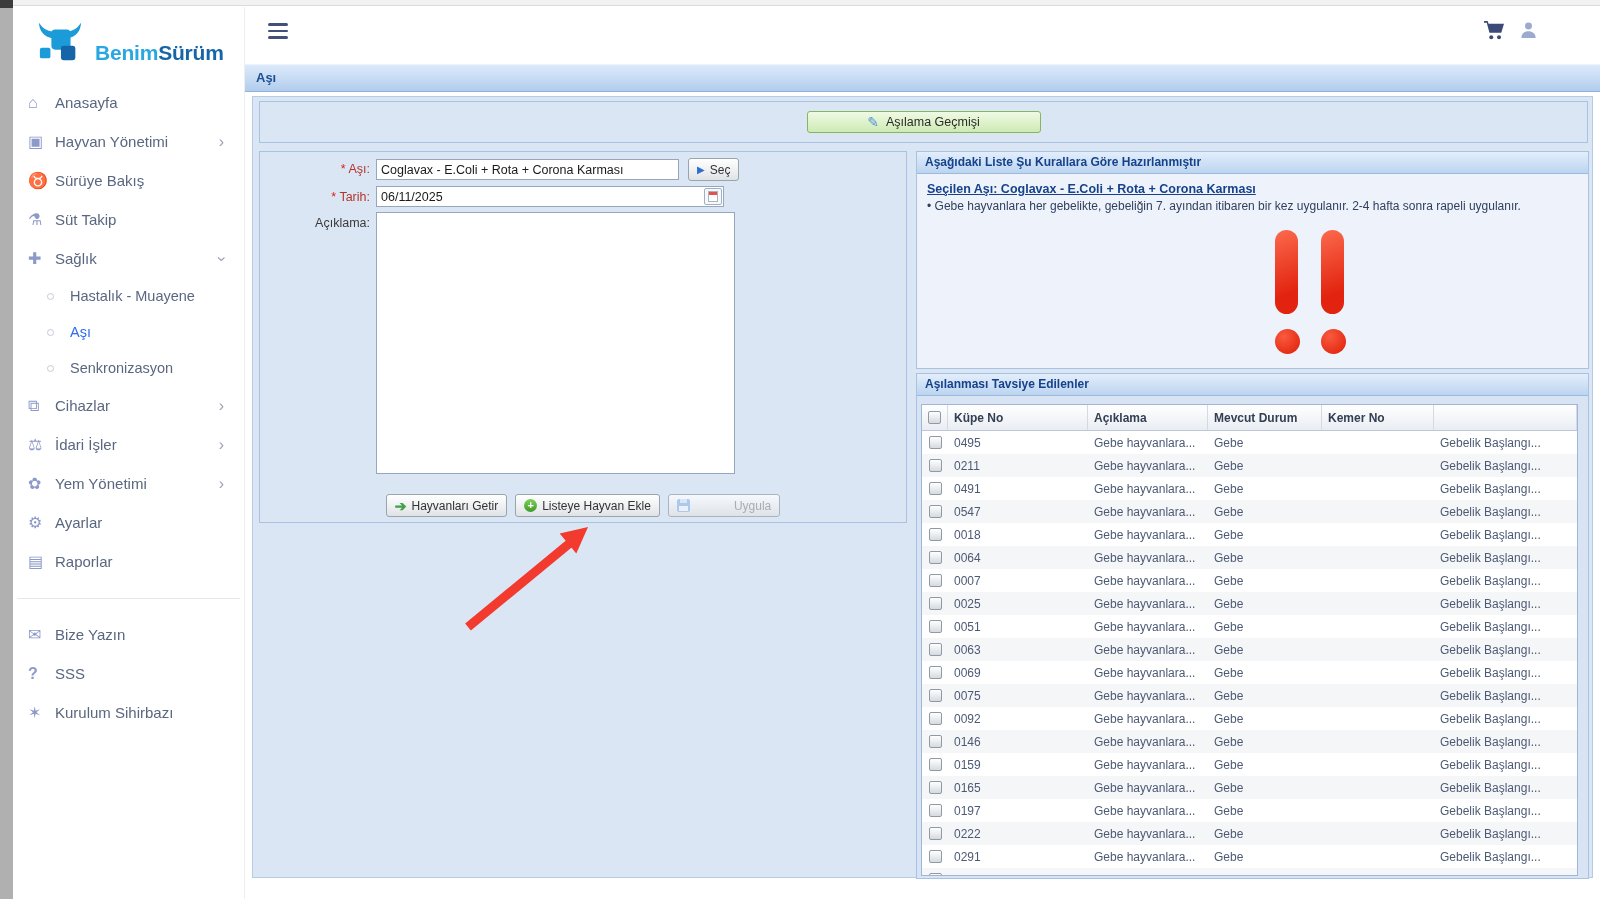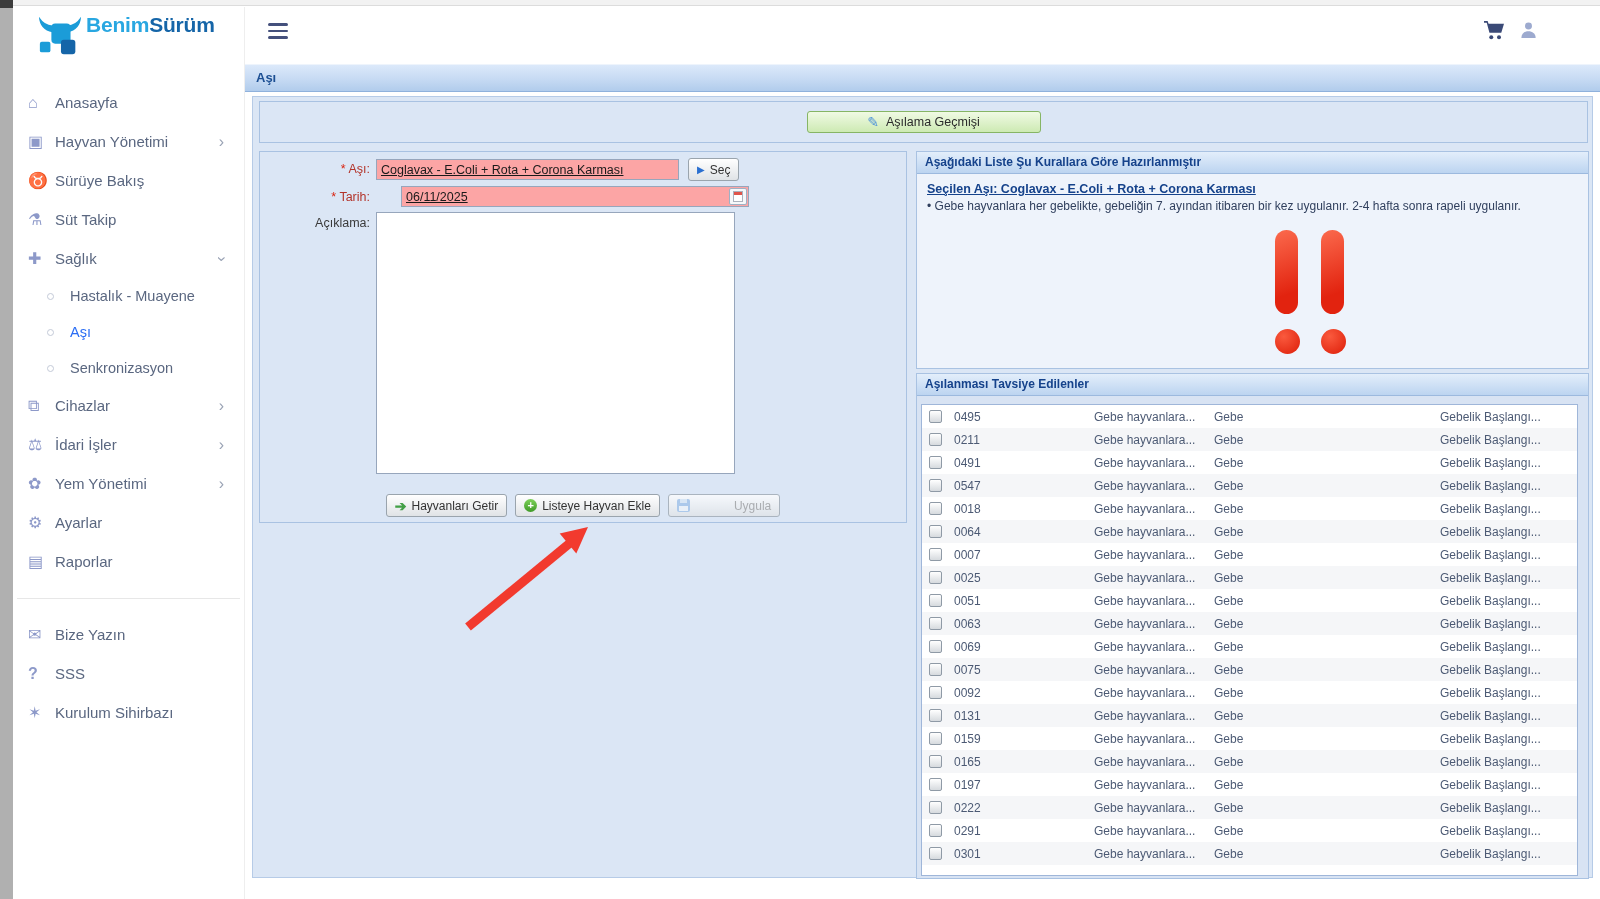--- a/index.html
+++ b/index.html
@@ -8,21 +8,21 @@
 
   
   .left-strip { position:absolute; left:0; top:0; width:13px; height:899px; background:#b0b0b0; z-index:5; }
   .left-strip::before { content:""; position:absolute; left:0; top:0; width:13px; height:8px; background:#3c3c3c; }
 
   
   .top-strip { position:absolute; left:0; top:0; width:1600px; height:6px; background:#f2f2f2; border-bottom:1px solid #dcdcdc; z-index:4; }
 
   
   .sidebar { position:absolute; left:13px; top:7px; width:232px; height:892px; background:#fff; border-right:1px solid #eee; z-index:3; }
-  .logo { display:flex; align-items:flex-start; gap:1px; margin:6px 0 0 18px; height:52px; }
+  .logo { display:flex; align-items:flex-end; gap:10px; margin:6px 0 0 18px; height:52px; }
   .logo-text { font-size:21px; letter-spacing:-0.2px; margin-left:-4px; }
   .logo-text .lt1 { color:#29a7e1; font-weight:600; }
   .logo-text .lt2 { color:#1565a8; font-weight:bold; }
   .nav { margin-top:18px; }
   .nav-item { position:relative; display:flex; align-items:center; height:39px; padding-left:15px; cursor:pointer; }
   .nav-icon { width:27px; font-size:16px; color:#8d99c9; flex:none; text-align:left; }
   .nav-label { font-size:15px; color:#5a6780; }
   .nav-chevron { position:absolute; right:20px; color:#9aa3b5; font-size:16px; line-height:1; }
   .chev-down { transform:rotate(90deg); }
   .sub-item { display:flex; align-items:center; height:36px; padding-left:34px; cursor:pointer; }
@@ -57,31 +57,31 @@
   .btn-history { width:234px; height:22px; display:flex; align-items:center; justify-content:center; gap:7px;
     background:linear-gradient(180deg,#f0fae4,#cdeab3); border:1px solid #86b565; border-radius:3px;
     font-size:12.5px; color:#2b2b2b; cursor:pointer; }
   .pen-ic { color:#4a90d9; font-size:14px; line-height:1; }
 
   
   .form-panel { position:absolute; left:6px; top:54px; width:648px; height:372px; border:1px solid #a9c2e2; }
   .f-label { position:absolute; width:110px; text-align:right; font-size:12.5px; color:#b3342a; }
   .f-label .req { color:#d9230f; }
   .f-label.plain { color:#3a3a3a; }
-  .f-input { position:absolute; height:21px; border:1px solid #97a6bc; background:#fca5a5; font-size:12.5px;
-    font-family:"Liberation Sans",sans-serif; color:#1a1a1a; padding:0 4px;text-decoration:underline; }
+  .f-input { position:absolute; height:21px; border:1px solid #97a6bc; background:#ffffff; font-size:12.5px;
+    font-family:"Liberation Sans",sans-serif; color:#1a1a1a; padding:0 4px; }
   .lbl-asi { left:0; top:10px; }
   .in-asi { left:116px; top:7px; width:303px; }
   .btn { display:inline-flex; align-items:center; justify-content:center; gap:5px; height:23px;
     background:linear-gradient(180deg,#ffffff,#e0e3e6); border:1px solid #9aa4ad; border-radius:3px;
     font-size:12px; color:#333; padding:0 8px; cursor:pointer; font-family:"Liberation Sans",sans-serif; }
   .btn-sec { position:absolute; left:428px; top:6px; }
   .sec-arrow { color:#2a6fd0; font-size:10px; }
   .lbl-tarih { left:0; top:38px; }
-  .date-wrap { position:absolute; left:116px; top:34px; width:348px; height:22px;margin-left:25px; }
+  .date-wrap { position:absolute; left:116px; top:34px; width:348px; height:22px; }
   .in-tarih { left:0; top:0; width:348px; position:absolute; }
   .cal-btn { position:absolute; right:2px; top:2px; width:18px; height:17px; border:1px solid #9fb0c4; background:#f6f8fa;
     border-radius:2px; cursor:pointer; }
   .cal-btn .cal { position:absolute; left:3px; top:2px; width:10px; height:11px; border:1px solid #aab2be; background:#fff; }
   .cal-btn .cal::before { content:""; position:absolute; left:0; top:0; width:8px; height:3px; background:#e0544a; }
   .lbl-aciklama { left:0; top:64px;text-align:right; }
   .f-textarea { position:absolute; left:116px; top:60px; width:359px; height:262px; border:1px solid #97a6bc;
     background:#fff; resize:none; font-family:"Liberation Sans",sans-serif; font-size:12.5px; }
   .actions { position:absolute; left:0; top:342px; width:100%; display:flex; justify-content:center; gap:8px; }
   .ic-green-arrow { color:#43a047; font-size:14px; font-weight:bold; line-height:1; }
@@ -299,20 +299,30 @@
                   <div class="bar"></div>
                   <div class="dot"></div>
                 </div>
             </div>
           </div>
         </div>
 
         <div class="table-panel">
           <div class="panel-head">Aşılanması Tavsiye Edilenler</div>
           <div class="grid-wrap">
+            <div class="grid-header">
+                <div class="gh-cell col-cb">
+                  <div class="cb"></div>
+                </div>
+                <div class="gh-cell col-1">Küpe No</div>
+                <div class="gh-cell col-2">Açıklama</div>
+                <div class="gh-cell col-3">Mevcut Durum</div>
+                <div class="gh-cell col-4">Kemer No</div>
+                <div class="gh-cell col-5"></div>
+              </div>
             <div class="grid-body">
                 <div class="grid-row">
                   <div class="g-cell col-cb">
                     <div class="cb"></div>
                   </div>
                   <div class="g-cell col-1">0495</div>
                   <div class="g-cell col-2">Gebe hayvanlara...</div>
                   <div class="g-cell col-3">Gebe</div>
                   <div class="g-cell col-4"></div>
                   <div class="g-cell col-5">Gebelik Başlangı...</div>
@@ -434,21 +444,21 @@
                   <div class="g-cell col-1">0092</div>
                   <div class="g-cell col-2">Gebe hayvanlara...</div>
                   <div class="g-cell col-3">Gebe</div>
                   <div class="g-cell col-4"></div>
                   <div class="g-cell col-5">Gebelik Başlangı...</div>
                 </div>
                 <div class="grid-row alt">
                   <div class="g-cell col-cb">
                     <div class="cb"></div>
                   </div>
-                  <div class="g-cell col-1">0131</div>
+                  <div class="g-cell col-1">0146</div>
                   <div class="g-cell col-2">Gebe hayvanlara...</div>
                   <div class="g-cell col-3">Gebe</div>
                   <div class="g-cell col-4"></div>
                   <div class="g-cell col-5">Gebelik Başlangı...</div>
                 </div>
                 <div class="grid-row">
                   <div class="g-cell col-cb">
                     <div class="cb"></div>
                   </div>
                   <div class="g-cell col-1">0159</div>

